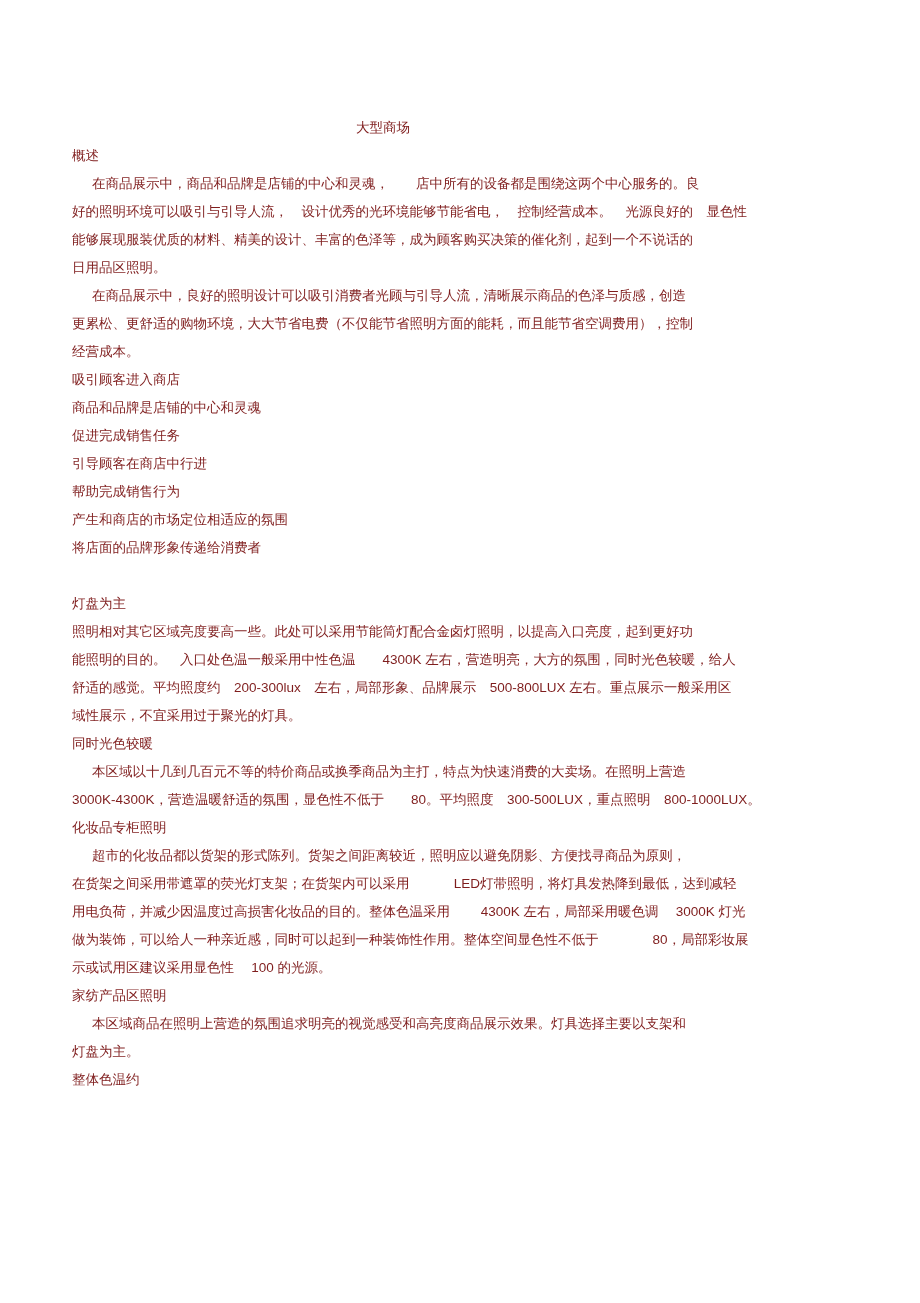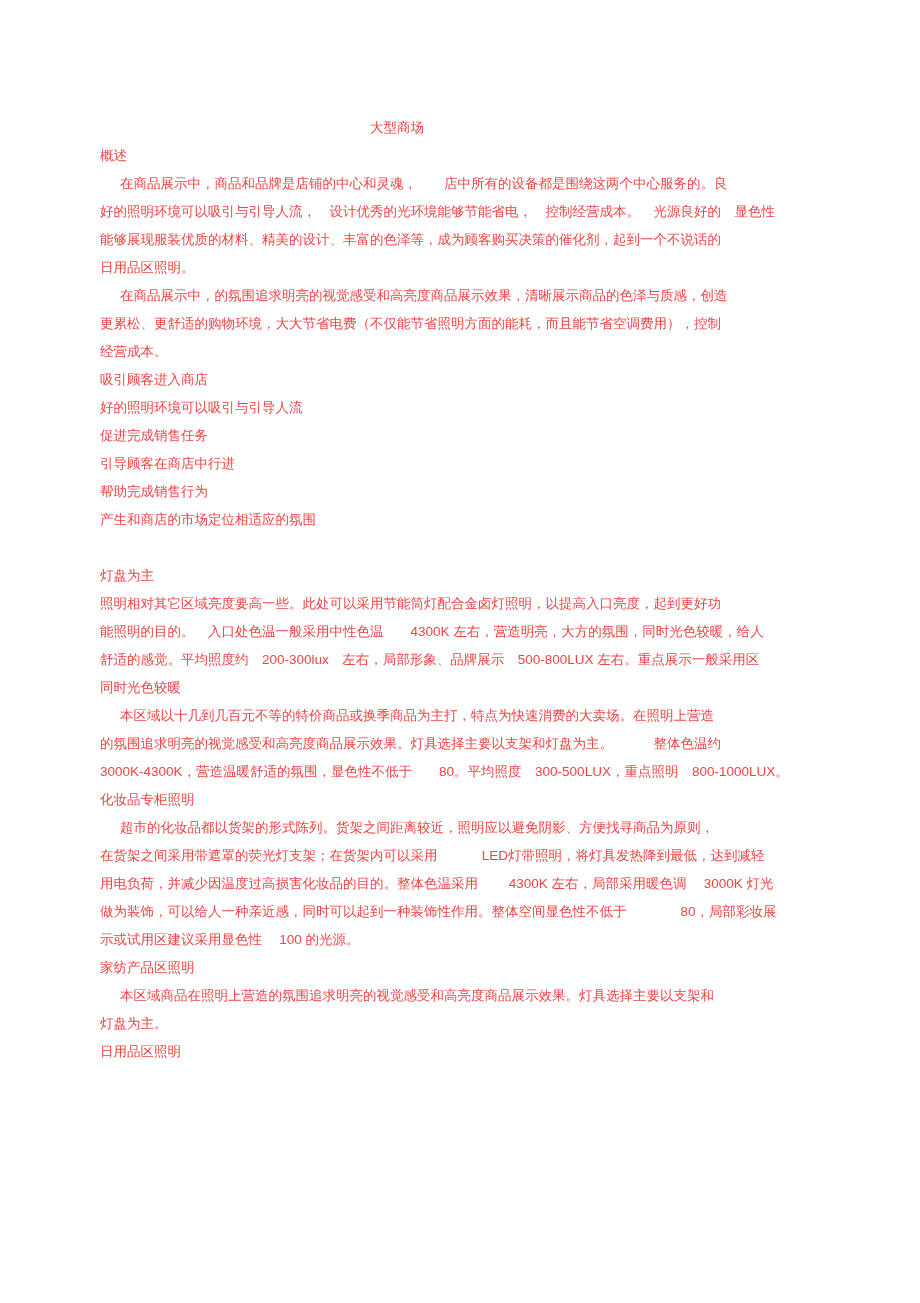--- a/index.html
+++ b/index.html
@@ -9,23 +9,23 @@
   }
   body {
     width: 920px;
     height: 1303px;
     overflow: hidden;
   }
   .page {
     box-sizing: border-box;
     width: 824px;
     height: 1303px;
-    padding: 114px 130px 0 100px;
+    padding: 114px 130px 0 72px;
     background: #ffffff;
-    color: #ef4444;
+    color: #7f1d1d;
     font-family: "Liberation Sans", "DejaVu Sans", sans-serif;
     font-size: 13.5px;
     line-height: 28px;
   }
   .line {
     height: 28px;
     white-space: pre;
     overflow: visible;
   }
   .line.title {
@@ -38,41 +38,42 @@
 </head>
 <body>
 
 <main class="page">
   <div class="line title">大型商场</div>
   <div class="line heading">概述</div>
   <div class="line para-start">在商品展示中，商品和品牌是店铺的中心和灵魂，　　店中所有的设备都是围绕这两个中心服务的。良</div>
   <div class="line">好的照明环境可以吸引与引导人流，　设计优秀的光环境能够节能省电，　控制经营成本。　光源良好的　显色性</div>
   <div class="line">能够展现服装优质的材料、精美的设计、丰富的色泽等，成为顾客购买决策的催化剂，起到一个不说话的</div>
   <div class="line">日用品区照明。</div>
-  <div class="line para-start">在商品展示中，的氛围追求明亮的视觉感受和高亮度商品展示效果，清晰展示商品的色泽与质感，创造</div>
+  <div class="line para-start">在商品展示中，良好的照明设计可以吸引消费者光顾与引导人流，清晰展示商品的色泽与质感，创造</div>
   <div class="line">更累松、更舒适的购物环境，大大节省电费（不仅能节省照明方面的能耗，而且能节省空调费用），控制</div>
   <div class="line">经营成本。</div>
   <div class="line">吸引顾客进入商店</div>
-  <div class="line">好的照明环境可以吸引与引导人流</div>
+  <div class="line">商品和品牌是店铺的中心和灵魂</div>
   <div class="line">促进完成销售任务</div>
   <div class="line">引导顾客在商店中行进</div>
   <div class="line">帮助完成销售行为</div>
   <div class="line">产生和商店的市场定位相适应的氛围</div>
+  <div class="line">将店面的品牌形象传递给消费者</div>
   <div class="line"></div>
   <div class="line heading">灯盘为主</div>
   <div class="line">照明相对其它区域亮度要高一些。此处可以采用节能筒灯配合金卤灯照明，以提高入口亮度，起到更好功</div>
   <div class="line">能照明的目的。　入口处色温一般采用中性色温　　4300K 左右，营造明亮，大方的氛围，同时光色较暖，给人</div>
   <div class="line">舒适的感觉。平均照度约　200-300lux　左右，局部形象、品牌展示　500-800LUX 左右。重点展示一般采用区</div>
+  <div class="line">域性展示，不宜采用过于聚光的灯具。</div>
   <div class="line heading">同时光色较暖</div>
   <div class="line para-start">本区域以十几到几百元不等的特价商品或换季商品为主打，特点为快速消费的大卖场。在照明上营造</div>
-  <div class="line">的氛围追求明亮的视觉感受和高亮度商品展示效果。灯具选择主要以支架和灯盘为主。　　　整体色温约</div>
   <div class="line">3000K-4300K，营造温暖舒适的氛围，显色性不低于　　80。平均照度　300-500LUX，重点照明　800-1000LUX。</div>
   <div class="line heading">化妆品专柜照明</div>
   <div class="line para-start">超市的化妆品都以货架的形式陈列。货架之间距离较近，照明应以避免阴影、方便找寻商品为原则，</div>
   <div class="line">在货架之间采用带遮罩的荧光灯支架；在货架内可以采用　　　 LED灯带照明，将灯具发热降到最低，达到减轻</div>
   <div class="line">用电负荷，并减少因温度过高损害化妆品的目的。整体色温采用　　 4300K 左右，局部采用暖色调　 3000K 灯光</div>
   <div class="line">做为装饰，可以给人一种亲近感，同时可以起到一种装饰性作用。整体空间显色性不低于　　　　80，局部彩妆展</div>
   <div class="line">示或试用区建议采用显色性　 100 的光源。</div>
   <div class="line heading">家纺产品区照明</div>
   <div class="line para-start">本区域商品在照明上营造的氛围追求明亮的视觉感受和高亮度商品展示效果。灯具选择主要以支架和</div>
   <div class="line">灯盘为主。</div>
-  <div class="line heading">日用品区照明</div>
+  <div class="line heading">整体色温约</div>
 </main>
 
 </body></html>

